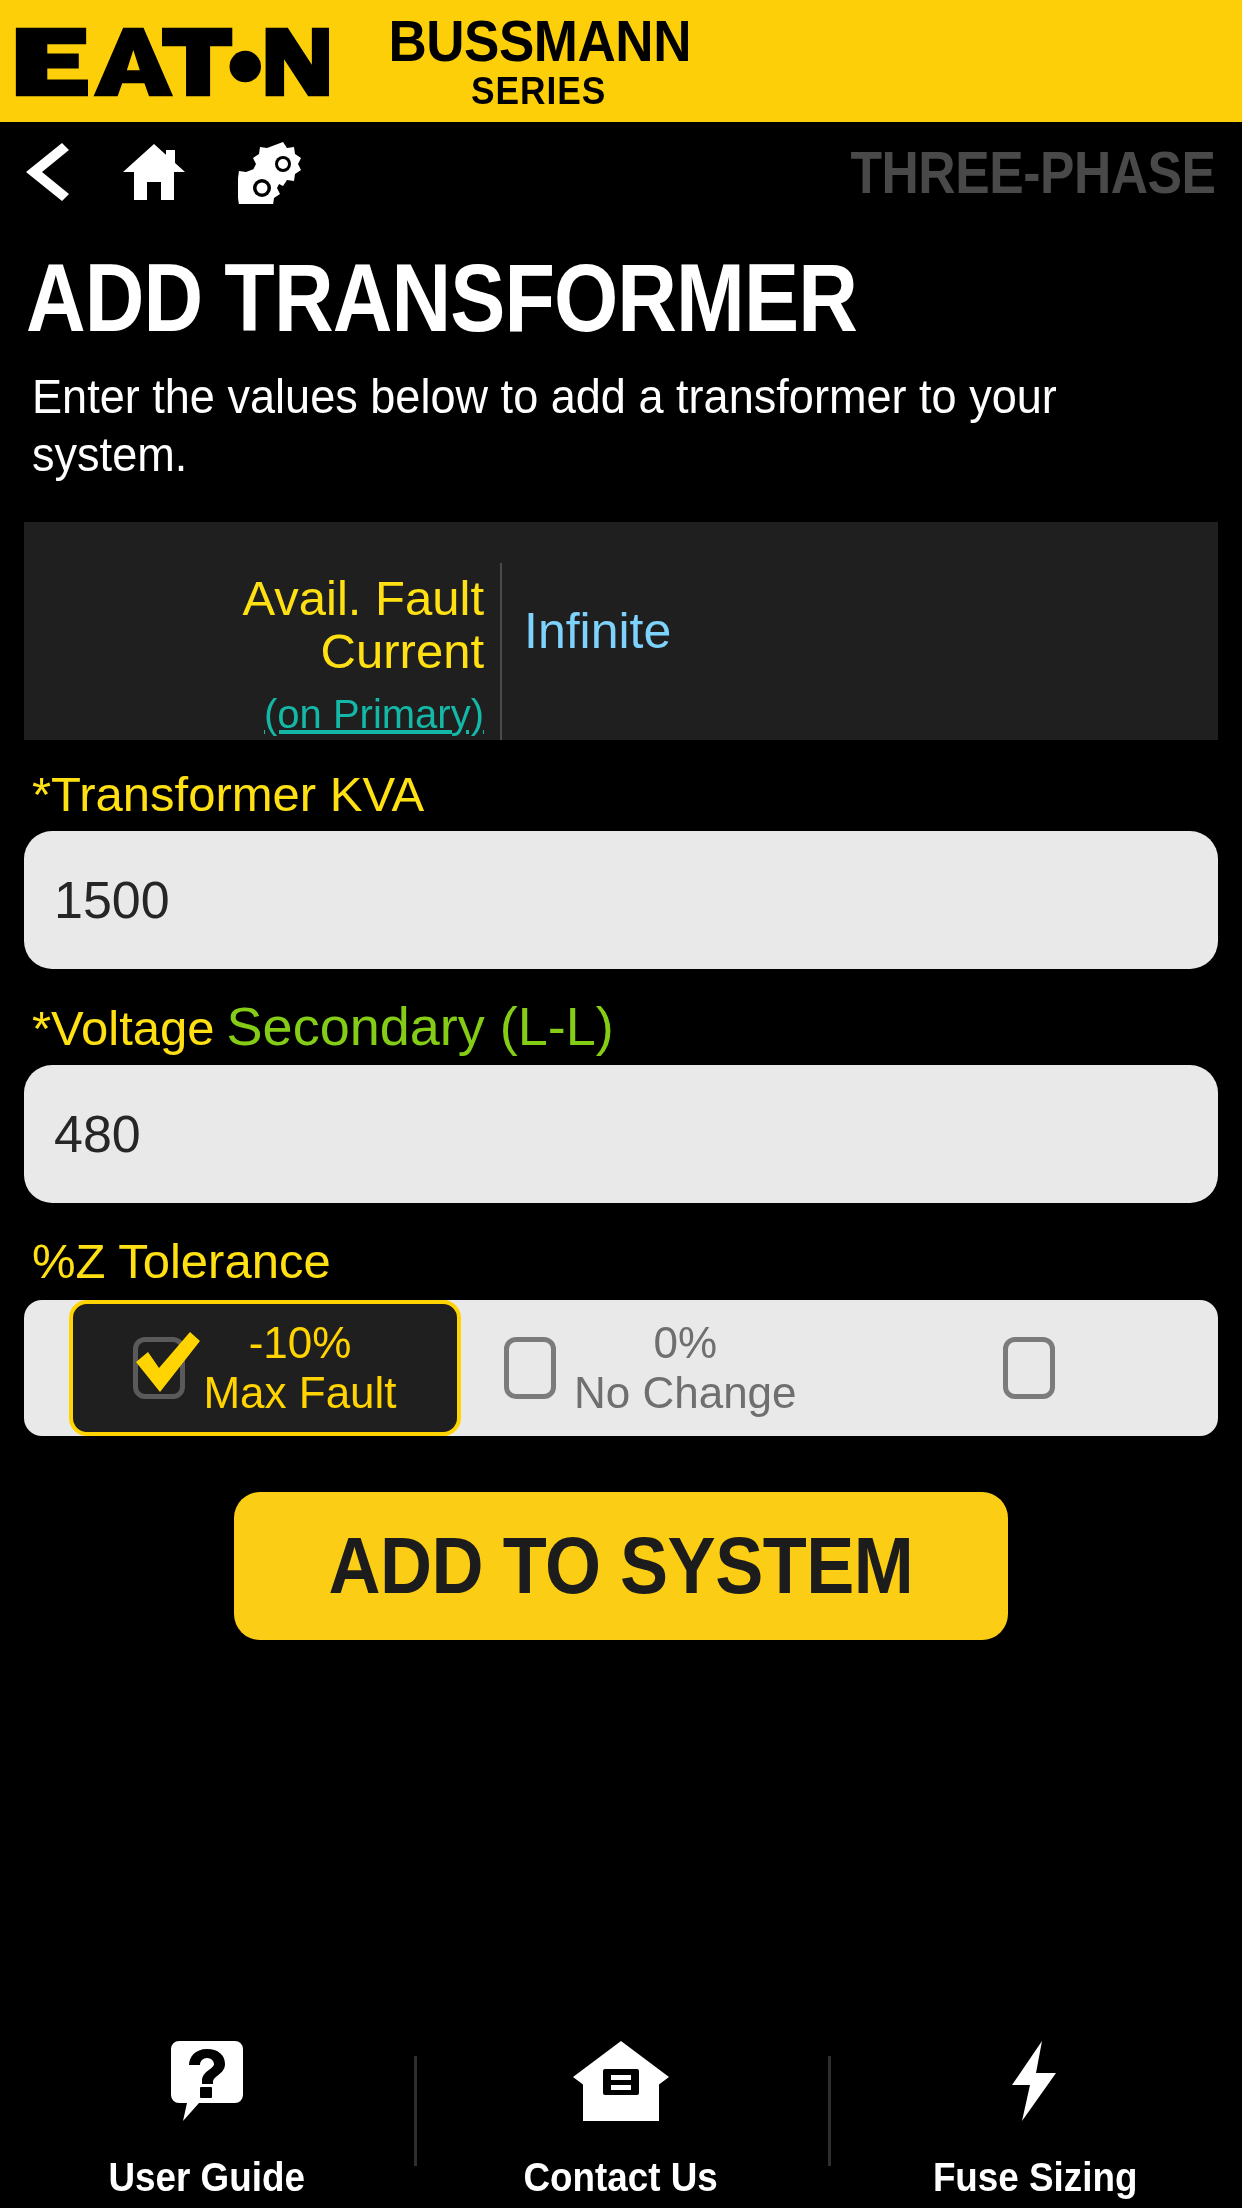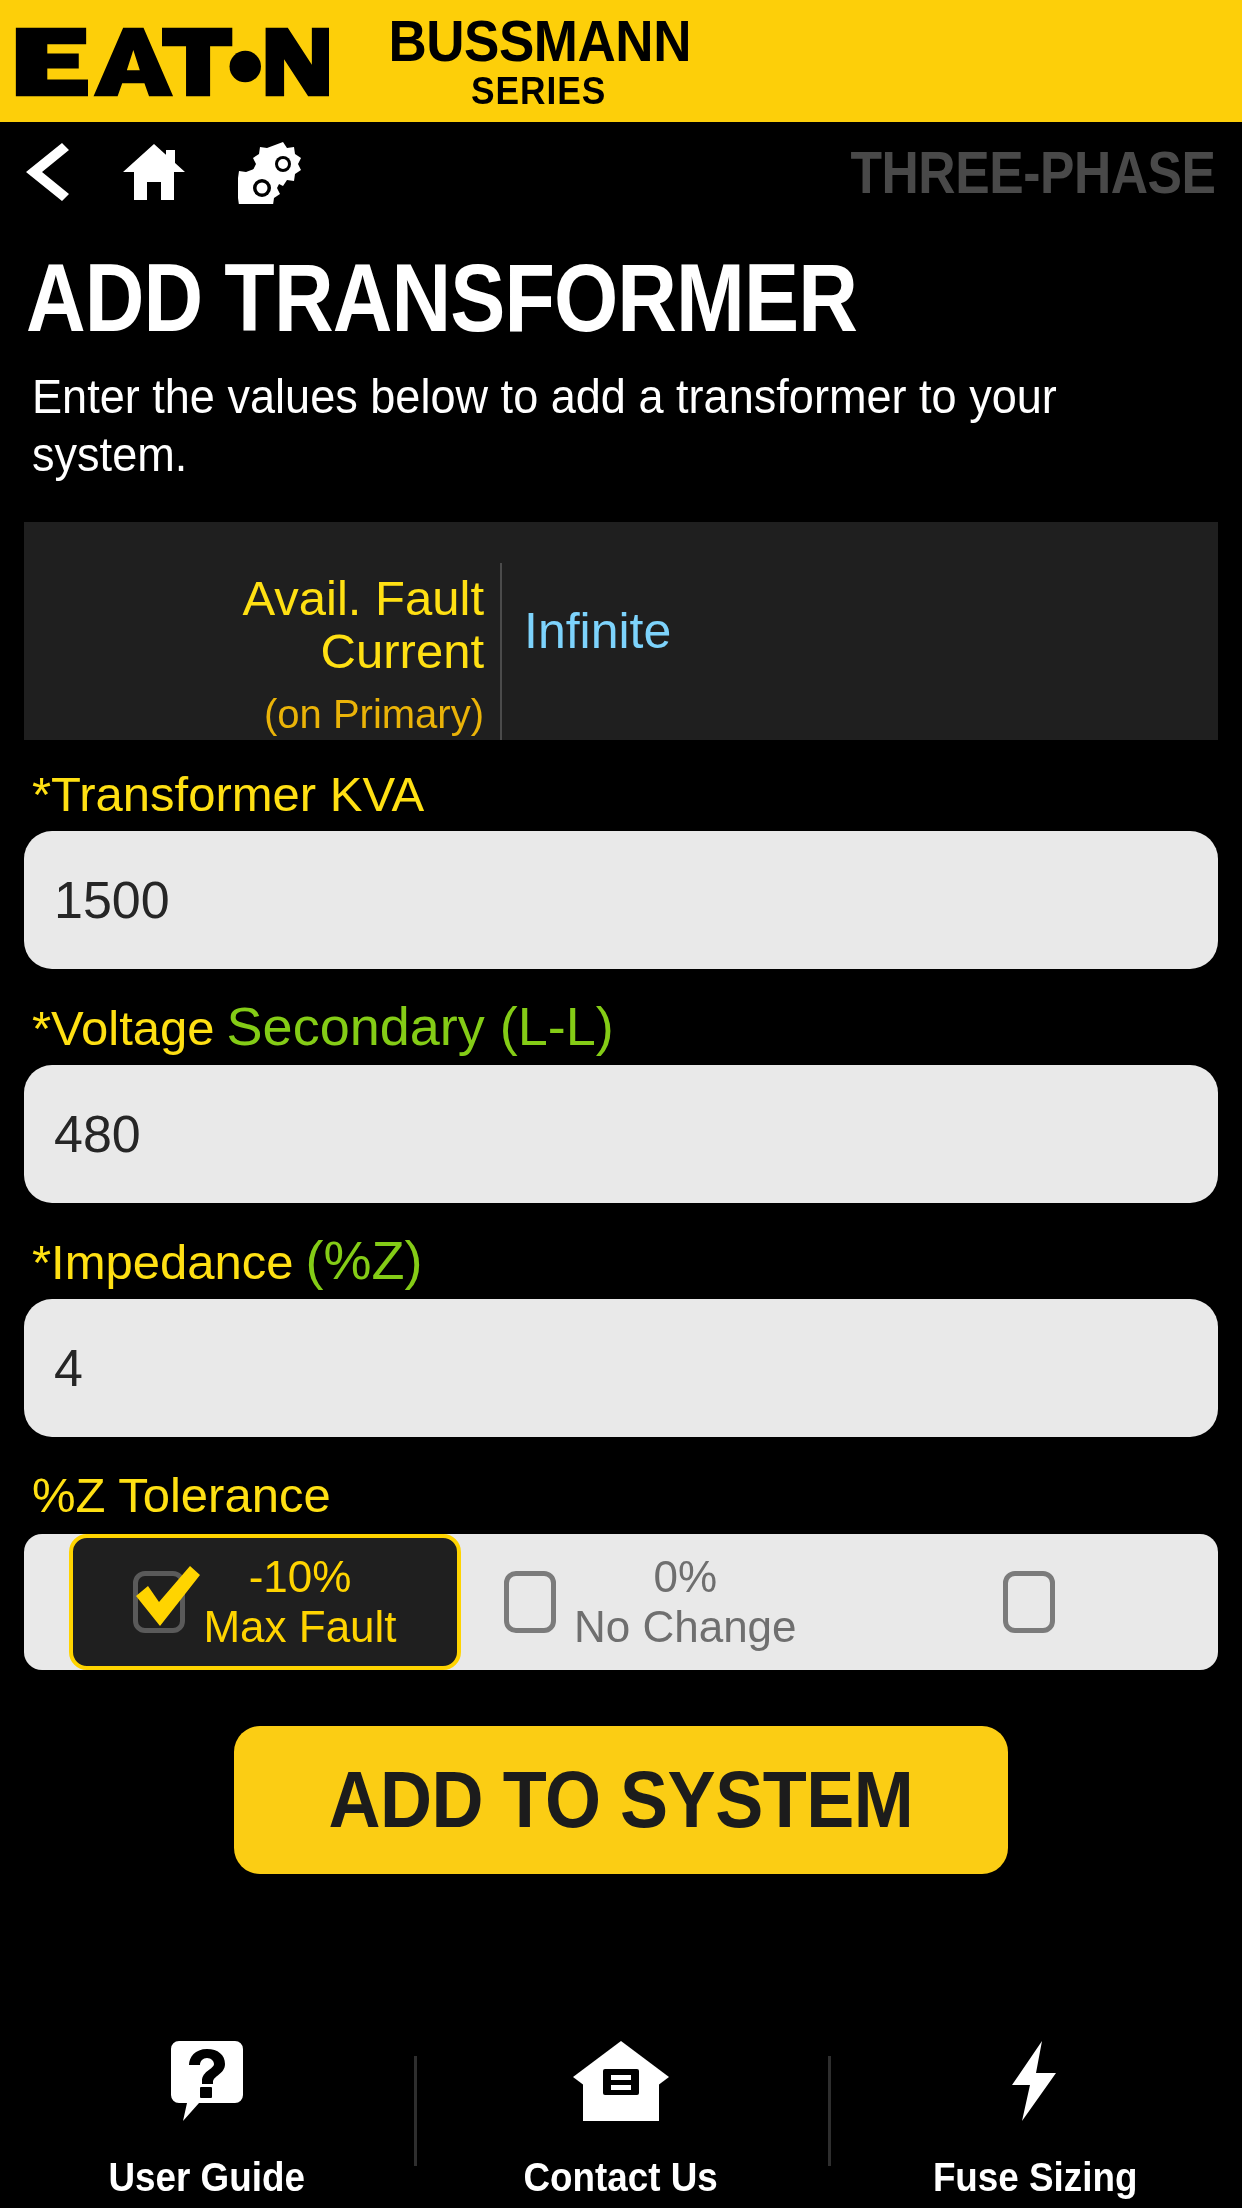--- a/index.html
+++ b/index.html
@@ -74,21 +74,21 @@
     align-items:flex-end; justify-content:center;
     border-right:2px solid #4b4b4b;
     margin-top:41px;
   }
   .fault-label {
     font-family:"Liberation Sans Narrow","Liberation Sans",sans-serif;
     font-size:49px; color:#ffe013; line-height:1.08; text-align:right;
   }
   .fault-sub {
     font-family:"Liberation Sans Narrow","Liberation Sans",sans-serif;
-    font-size:40px; color:#eab308; margin-top:14px; text-align:right;
+    font-size:40px; color:#14b8a6; margin-top:14px; text-align:right;text-decoration:underline;
   }
   .fault-value {
     flex:1; display:flex; align-items:center; padding-left:22px;
     font-family:"Liberation Sans Narrow","Liberation Sans",sans-serif;
     font-size:50px; color:#7dd3fc;
   }
 
   
   .field { margin:0 24px; }
   .field-label {
@@ -232,24 +232,20 @@
   <div class="field">
     <div class="field-label"><span class="req">*</span><span>Transformer KVA</span></div>
     <div class="text-input" placeholder="">1500</div>
   </div>
 
   <div class="field">
     <div class="field-label"><span class="req">*</span><span>Voltage</span><span class="hint">Secondary (L-L)</span></div>
     <div class="text-input" placeholder="">480</div>
   </div>
 
-  <div class="field">
-    <div class="field-label"><span class="req">*</span><span>Impedance</span><span class="hint">(%Z)</span></div>
-    <div class="text-input" placeholder="">4</div>
-  </div>
 
   <div class="field">
     <div class="tol-label">%Z Tolerance</div>
   </div>
   <div class="tol-group">
 
     <div class="tol-seg selected">
       <div class="box">
         <svg class="check" viewBox="0 0 76 76">
           <path fill="#ffd400" d="M8 38 L20 28 L31 44 L62 8 L72 17 L32 68 Z"></path>

